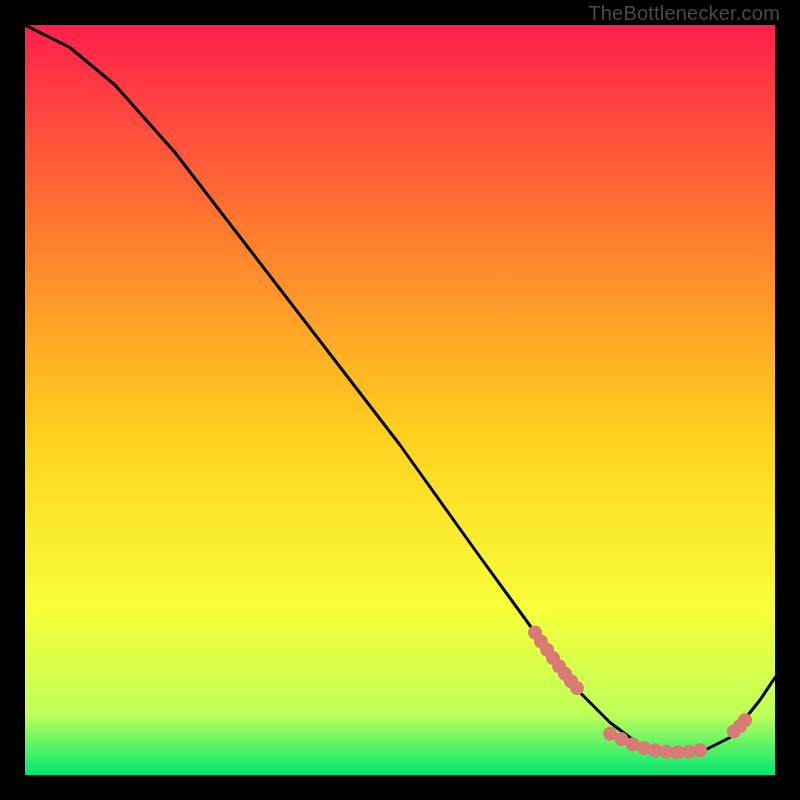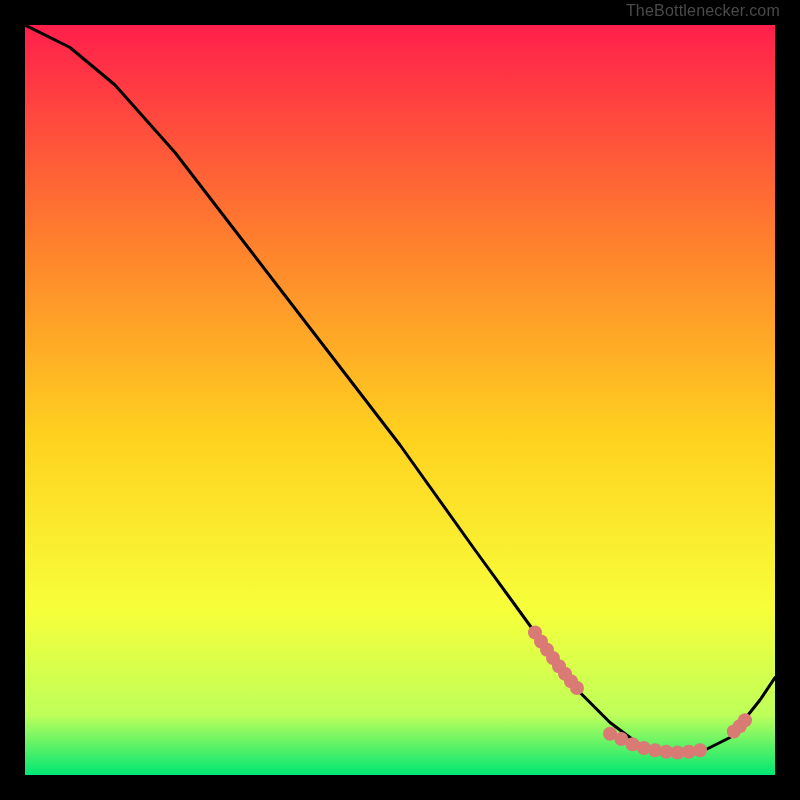--- a/index.html
+++ b/index.html
@@ -15,21 +15,21 @@
     position: relative;
     width: 800px;
     height: 800px;
     background: #000;
   }
   .attribution {
     position: absolute;
     top: 2px;
     right: 20px;
     color: #4a4a4a;
-    font-size: 16px;
+    font-size: 20px;
     letter-spacing: 0.2px;
     font-weight: 400;
   }
   .plot {
     position: absolute;
     left: 25px;
     top: 25px;
     width: 750px;
     height: 750px;
   }

